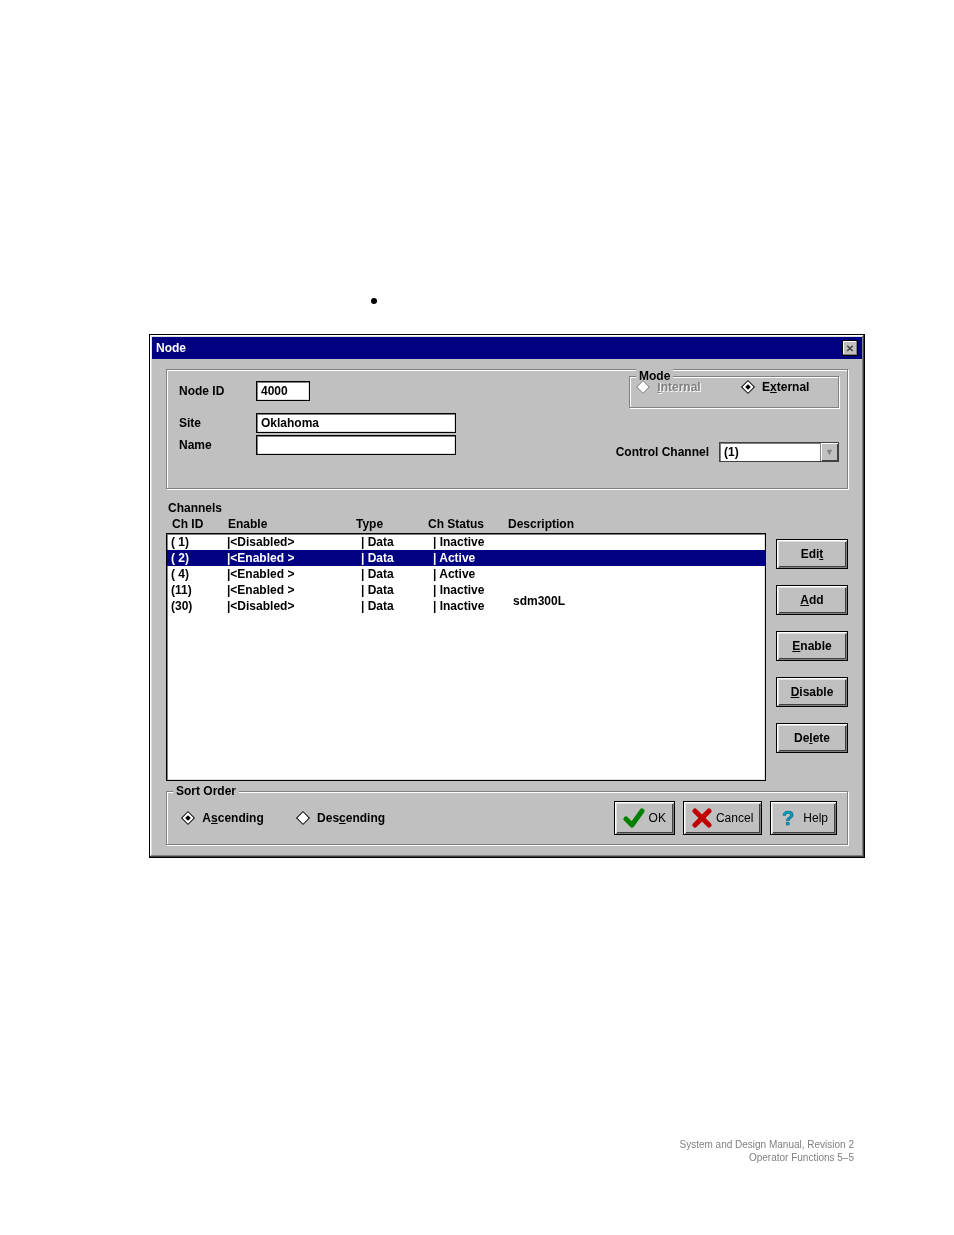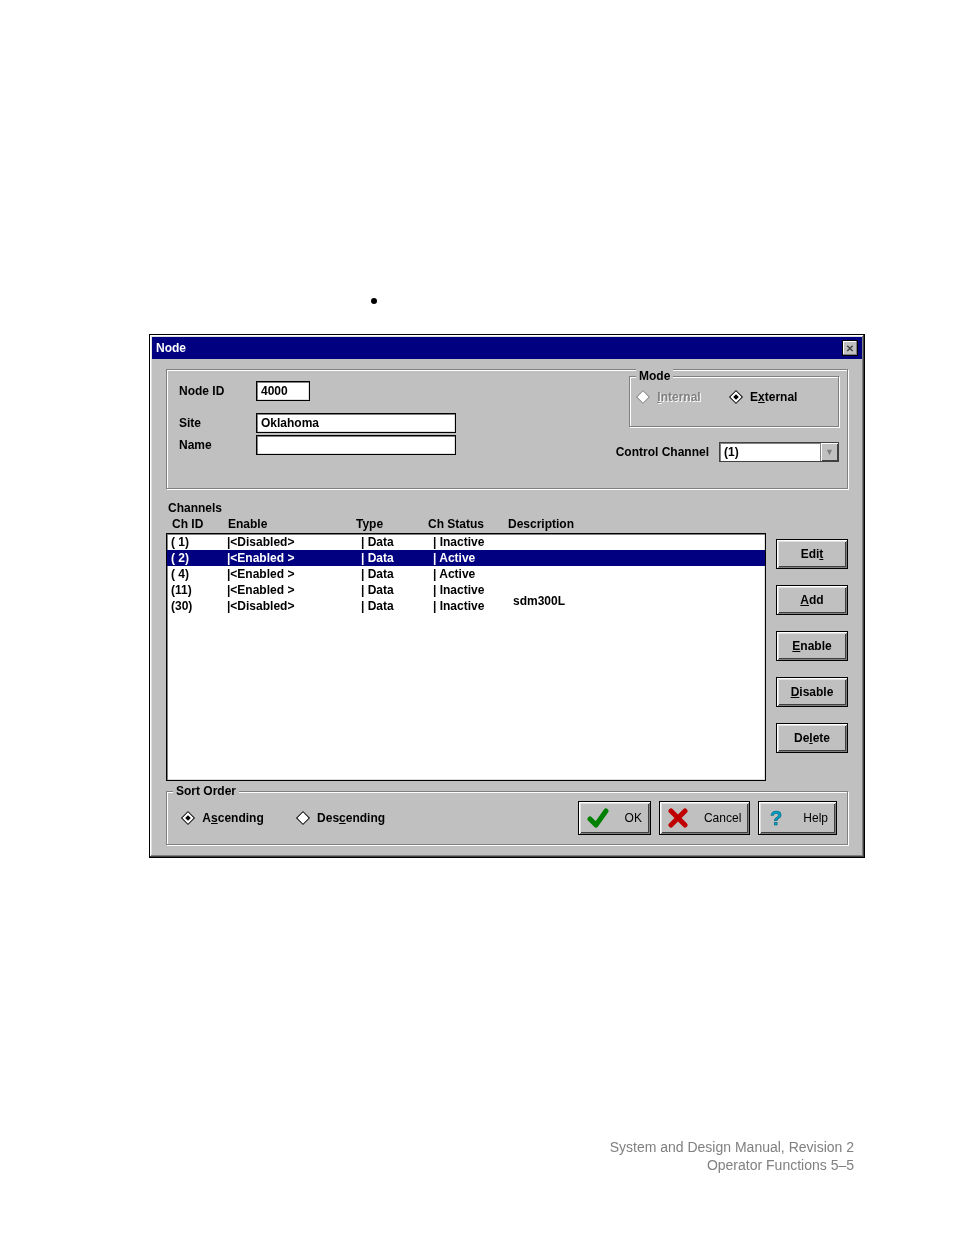--- a/index.html
+++ b/index.html
@@ -85,23 +85,23 @@
   .groupbox .legend {
     position: absolute;
     top: -8px; left: 6px;
     background: #c0c0c0;
     padding: 0 3px;
     font-weight: bold;
     font-size: 12px;
   }
   .mode-box {
     top: 6px; right: 8px;
-    width: 210px; height: 51px;
+    width: 210px; height: 32px;
     padding: 10px 8px 20px 8px;
-    display:flex; gap: 30px; align-items:center;
+    display:flex; gap: 42px; align-items:center;
   }
   .diamond {
     display:inline-block;
     width: 10px; height: 10px;
     transform: rotate(45deg);
     border: 1px solid #000;
     background: #fff;
     margin-right: 6px;
     position: relative;
     top: 1px;
@@ -207,31 +207,31 @@
   .bottom-btns {
     margin-left:auto;
     display:flex; gap:8px;
   }
   .bigbtn {
     background:#c0c0c0;
     border:1px solid #000;
     box-shadow: inset 1px 1px #fff, inset -1px -1px #808080, inset 2px 2px #dfdfdf, inset -2px -2px #404040;
     height: 34px;
     padding: 0 8px;
-    display:flex; align-items:center; gap:16px;
+    display:flex; align-items:center; gap:4px;
     font-size:12px;
   }
   .footer {
     position:absolute;
     right: 100px;
     top: 1138px;
     text-align:right;
     color:#808080;
     font-family: Arial, sans-serif;
-    font-size: 14px;
+    font-size: 10px;
     line-height: 1.3;
   }
   svg { display:block; }
 </style>
 </head>
 <body>
 
 <div class="bullet"></div>
 
 <div class="dialog">

